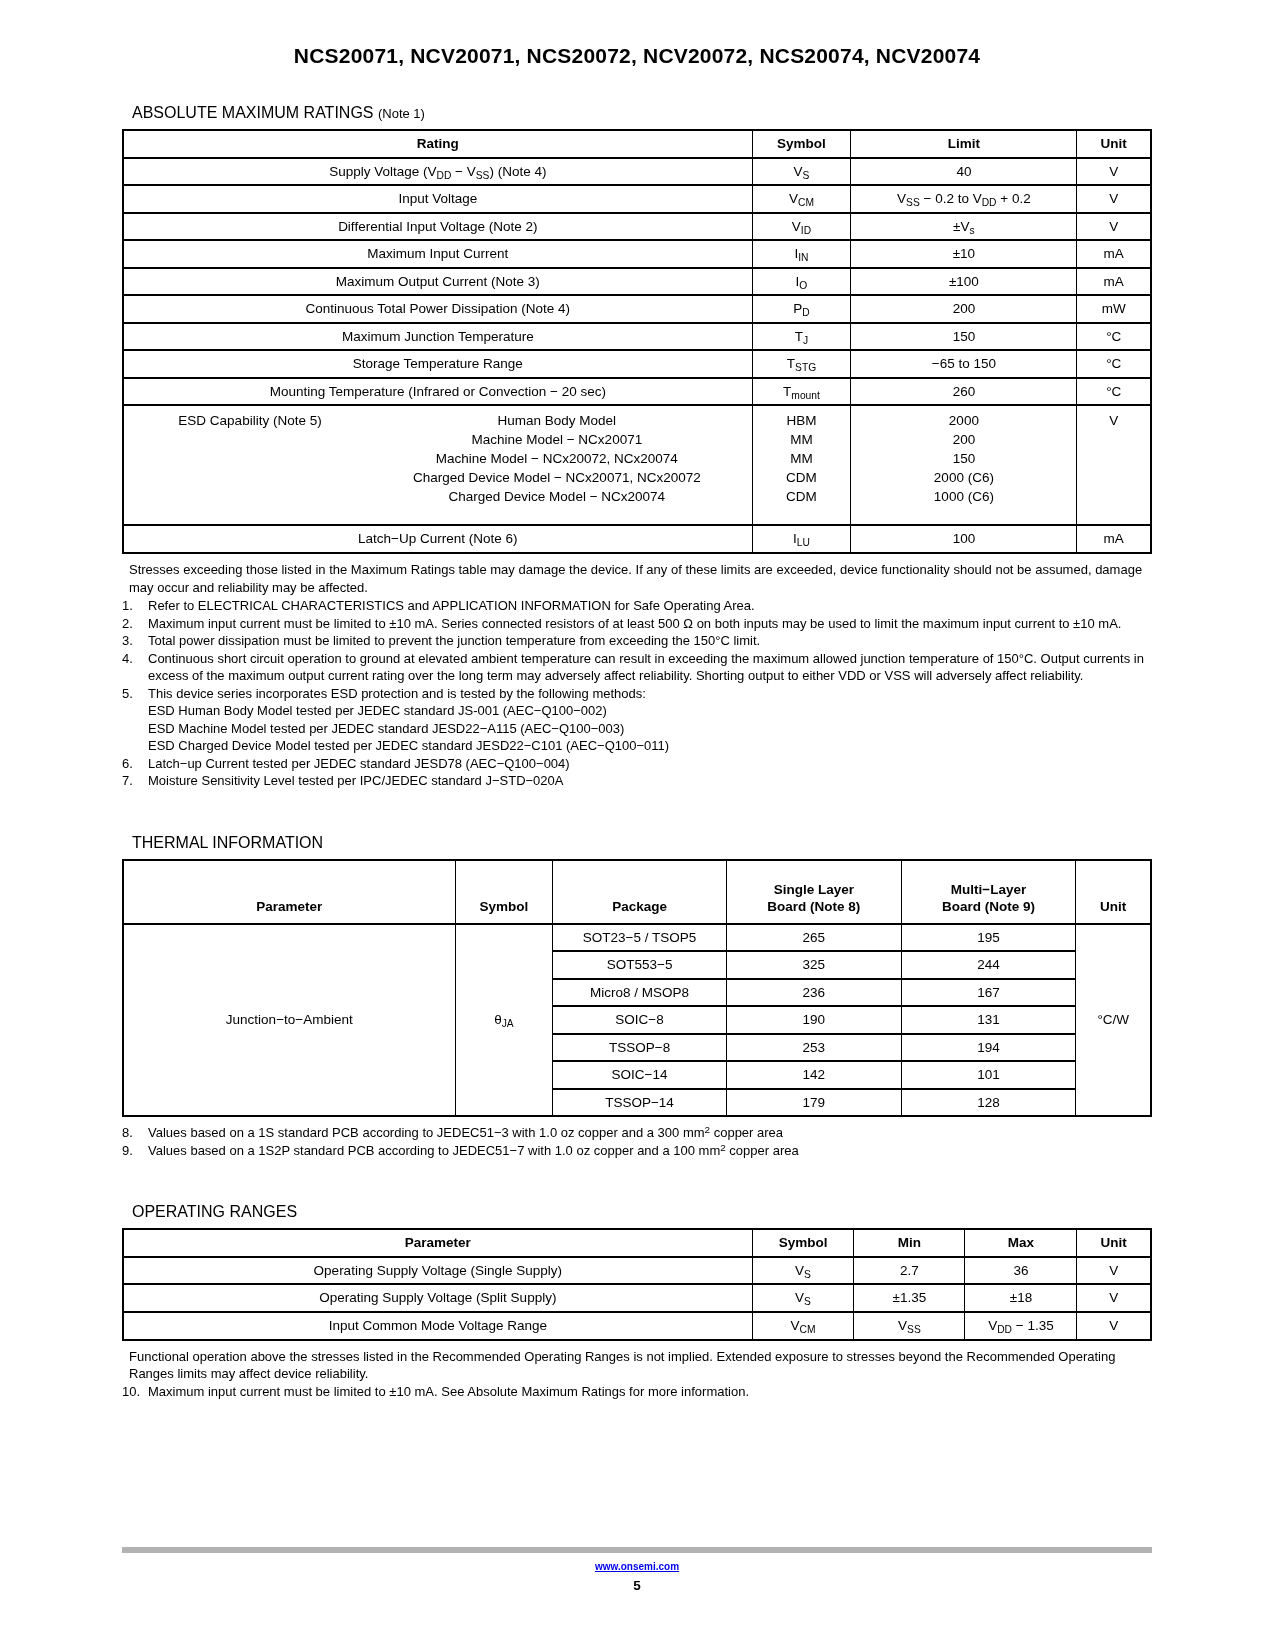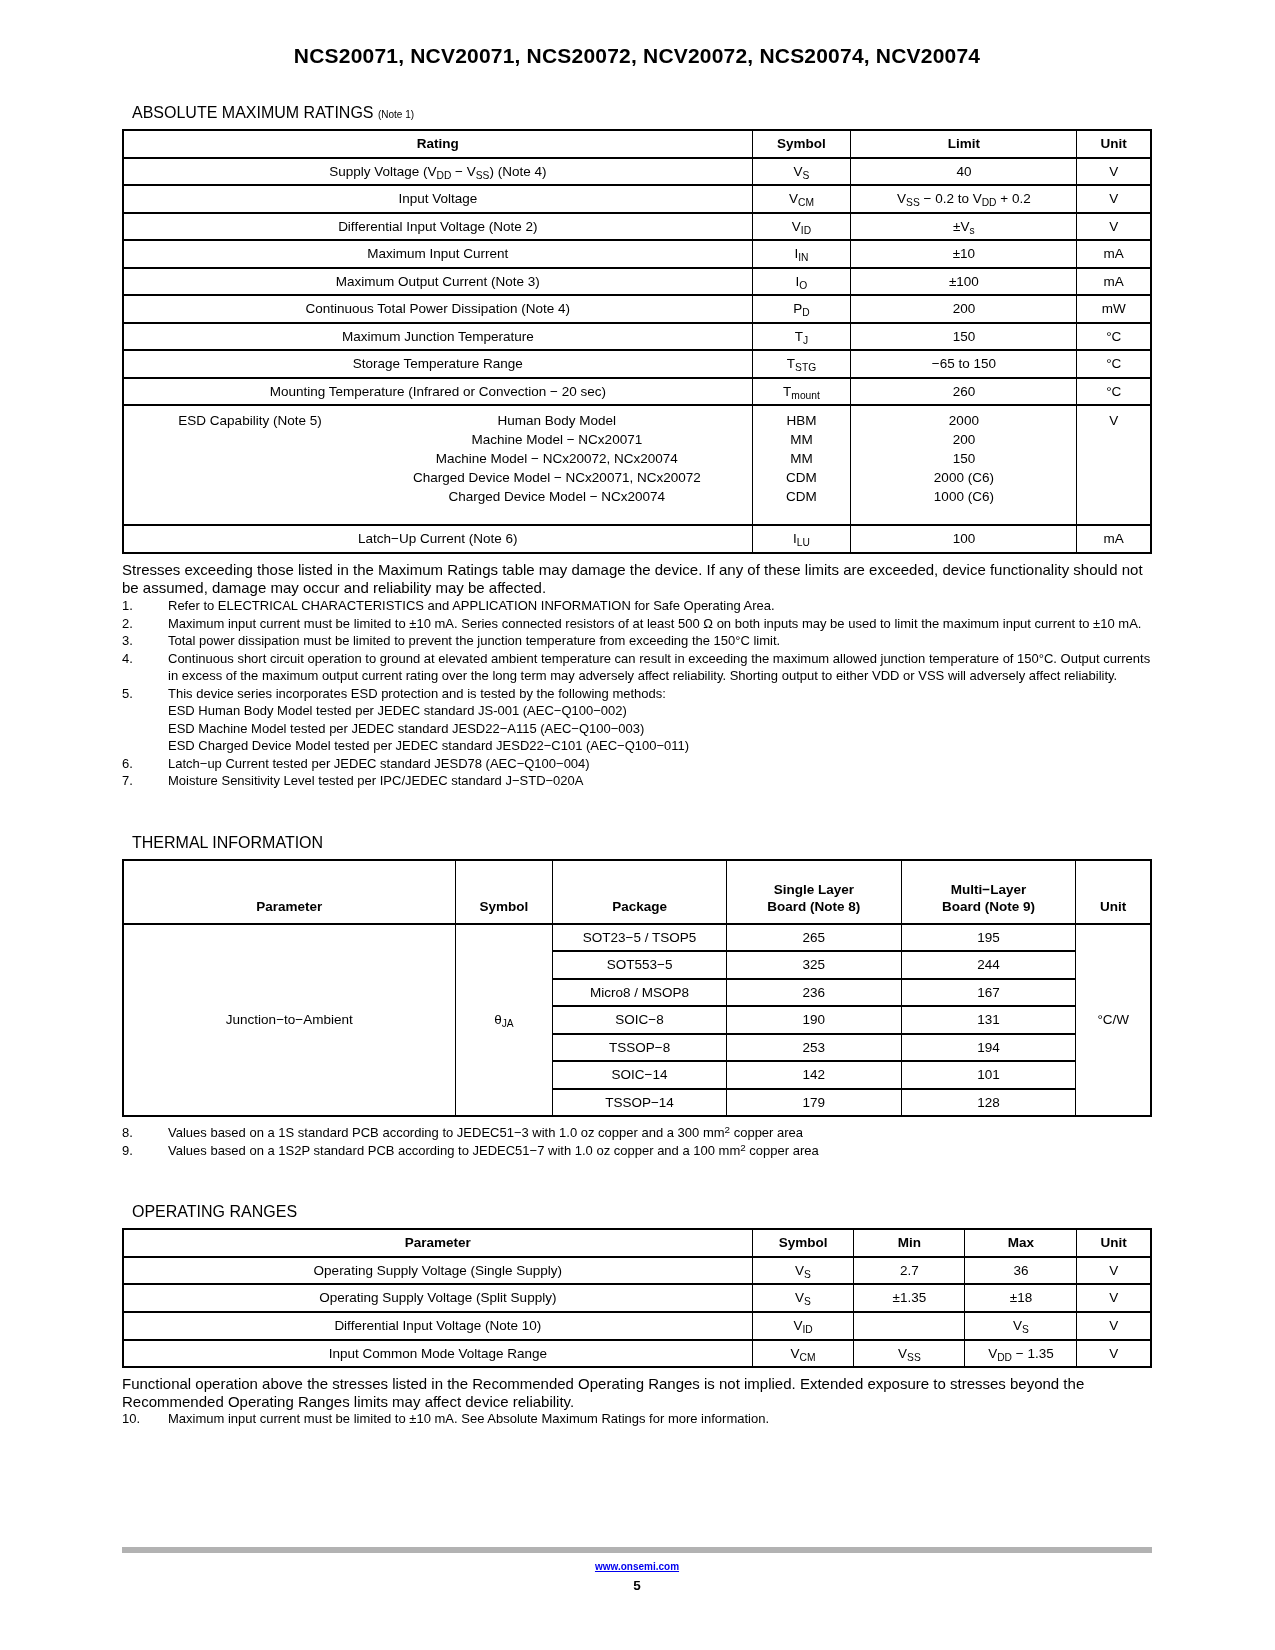--- a/index.html
+++ b/index.html
@@ -1,44 +1,44 @@
 <!DOCTYPE html>
 <html><head>
 <meta charset="utf-8">
 <style>
   html,body{margin:0;padding:0;background:#ffffff;}
   body{width:1275px;height:1650px;position:relative;font-family:"Liberation Sans",sans-serif;color:#000;}
   .content{width:1030px;margin-left:122px;}
   .doc-title{margin:0;padding-top:44px;text-align:center;font-size:21px;font-weight:bold;letter-spacing:.2px;}
   .sec-head{margin:36px 0 7px 10px;}
   .sec-head .sec-title{font-size:16px;font-weight:normal;text-align:center;}
-  .sec-head .sec-note{font-size:10px;font-weight:normal;}
+  .sec-head .sec-note{font-size:13px;font-weight:normal;}
   .sec-head.tight{margin-top:44px;}
 
   table.dtable{border-collapse:collapse;border:2px solid #000;width:100%;table-layout:fixed;}
   .dtable th,.dtable td{border:1px solid #000;border-top-width:2px;border-bottom-width:0;
     font-size:13.5px;padding:4px 7px;text-align:center;vertical-align:middle;line-height:1.3;}
   .dtable th{font-weight:bold;}
   .dtable td.l{text-align:center;}
   sub{font-size:76%;vertical-align:-0.25em;line-height:0;}
   sup{font-size:76%;vertical-align:0.45em;line-height:0;}
 
   
   tr.esd td{vertical-align:top;padding-top:5px;padding-bottom:18px;line-height:19px;}
   .esd-wrap{display:flex;}
   .esd-label{flex:0 0 238px;}
   .esd-models{flex:1;}
 
   
   table.thermal th{vertical-align:bottom;height:50px;padding-bottom:8px;line-height:17px;}
 
-  .plain-note{margin:7px 0 0 0;font-size:15px;line-height:17.5px;}
+  .plain-note{margin:7px 0 0 7px;font-size:13px;line-height:17.5px;}
   .note{display:flex;margin:0;font-size:13px;line-height:17.5px;}
   .note .num{flex:0 0 26px;}
-  .note .txt{flex:1;margin-left:20px;}
+  .note .txt{flex:1;}
   .notes-block{margin-top:1px;}
 
   .footer-bar{position:absolute;left:122px;top:1547px;width:1030px;height:6px;background:#b2b2b2;}
   .footer-link-wrap{position:absolute;left:122px;top:1556px;width:1030px;text-align:center;}
   .footer-link{color:#0000ee;font-size:10px;font-weight:bold;text-decoration:underline;}
   .page-num{position:absolute;left:122px;top:1578px;width:1030px;text-align:center;font-size:13.5px;font-weight:bold;}
 </style>
 </head>
 <body>
 
@@ -279,27 +279,20 @@
           <td>V</td>
         </tr>
       <tr>
           <td class="l">Operating Supply Voltage (Split Supply)</td>
           <td>V<sub>S</sub></td>
           <td>±1.35</td>
           <td>±18</td>
           <td>V</td>
         </tr>
       <tr>
-          <td class="l">Differential Input Voltage (Note 10)</td>
-          <td>V<sub>ID</sub></td>
-          <td></td>
-          <td>V<sub>S</sub></td>
-          <td>V</td>
-        </tr>
-      <tr>
           <td class="l">Input Common Mode Voltage Range</td>
           <td>V<sub>CM</sub></td>
           <td>V<sub>SS</sub></td>
           <td>V<sub>DD</sub> − 1.35</td>
           <td>V</td>
         </tr>
     </tbody>
   </table>
 
   <p class="plain-note">Functional operation above the stresses listed in the Recommended Operating Ranges is not implied. Extended exposure to stresses beyond the Recommended Operating Ranges limits may affect device reliability.</p>

